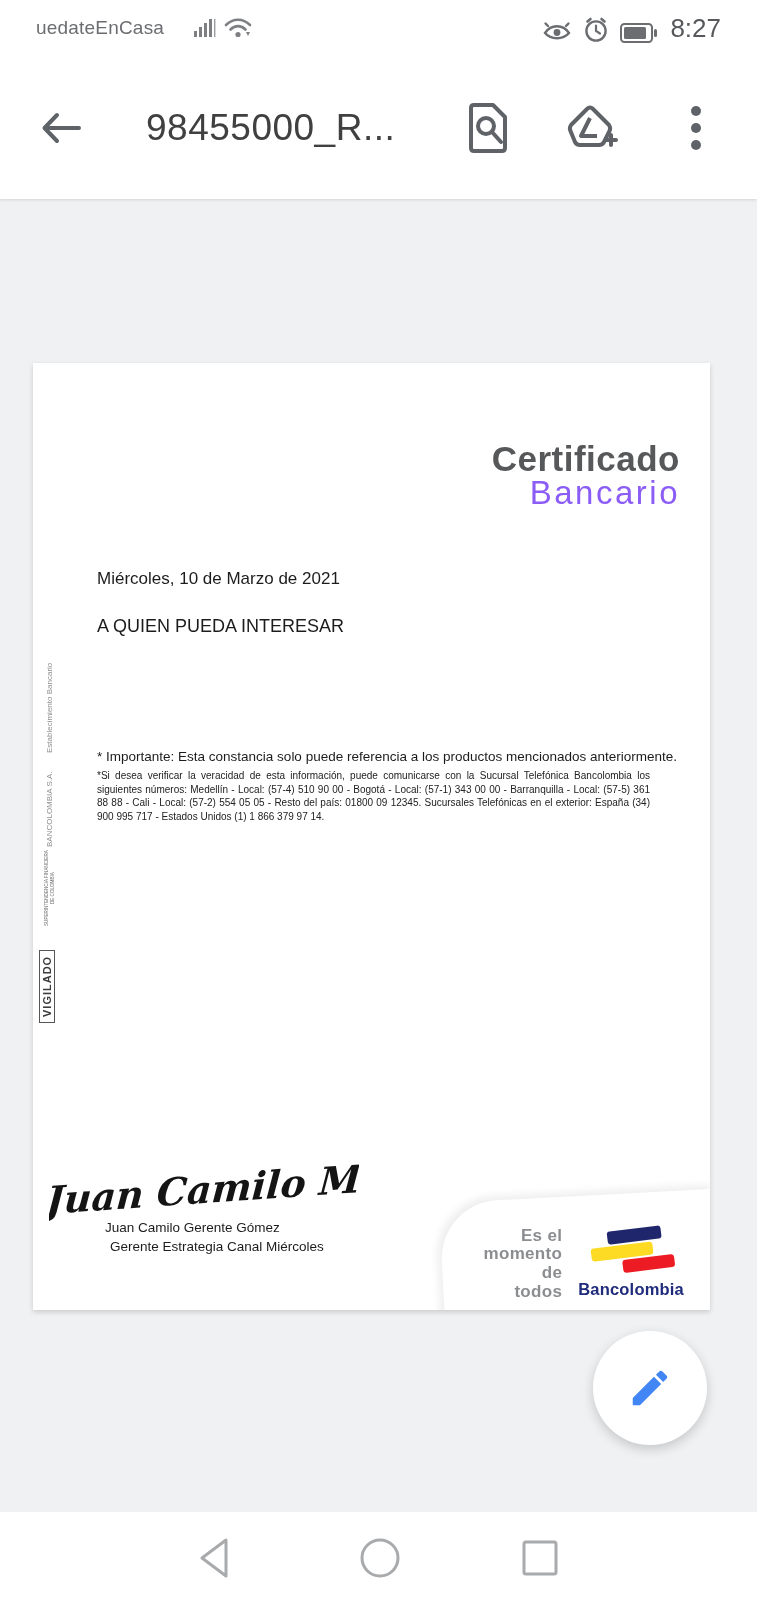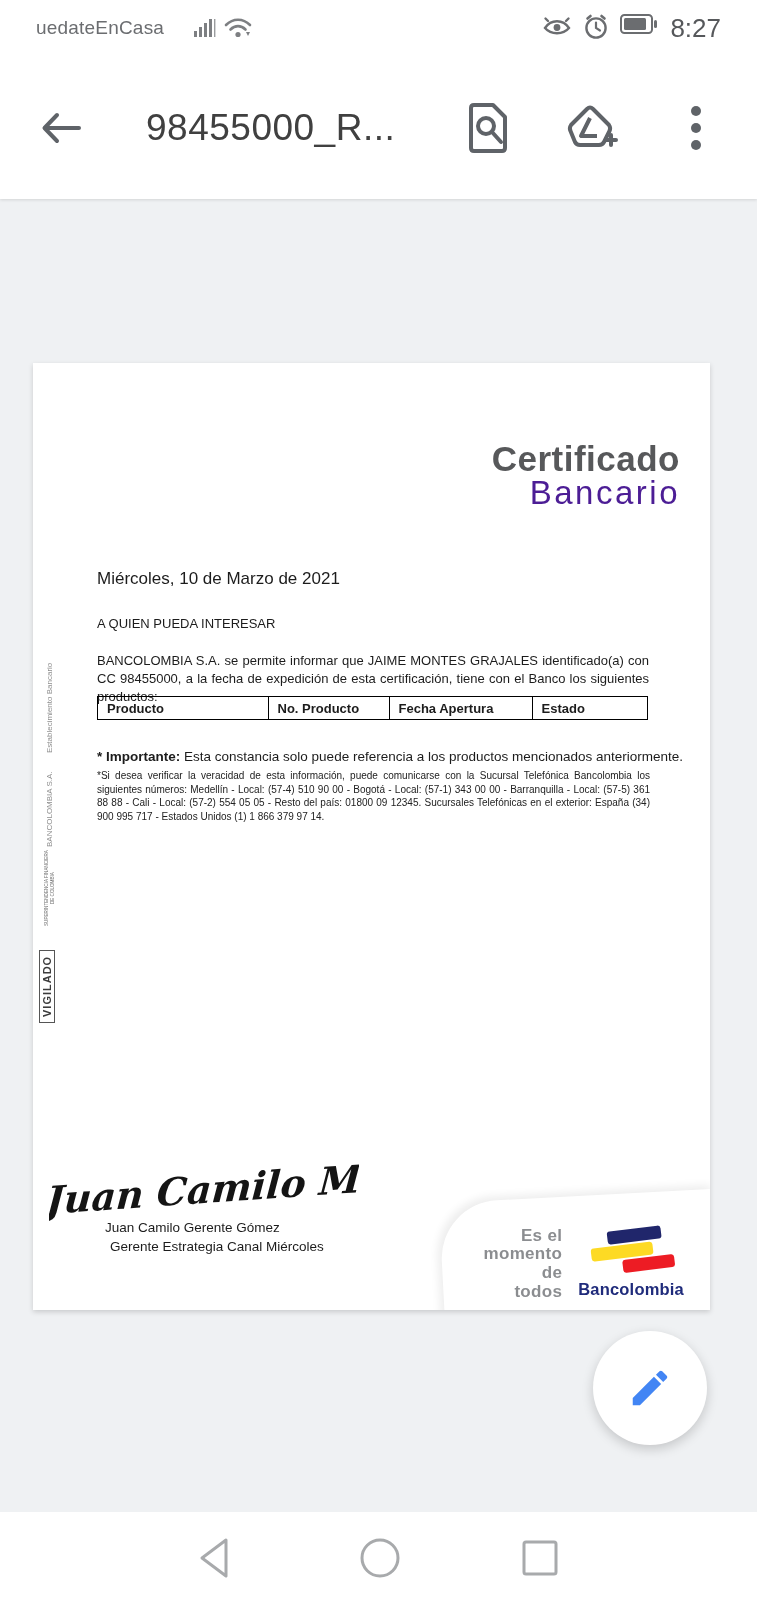--- a/index.html
+++ b/index.html
@@ -4,49 +4,49 @@
 <style>
   * { margin:0; padding:0; box-sizing:border-box; }
   html,body { width:757px; height:1600px; font-family:"Liberation Sans", sans-serif; background:#fff; overflow:hidden; }
   .screen { position:relative; width:757px; height:1600px; background:#eff1f3; }
 
   
   .chrome { position:absolute; top:0; left:0; width:757px; height:199px; background:#fff; box-shadow:0 1px 3px rgba(0,0,0,0.12); z-index:5; }
   .status-bar { position:absolute; top:0; left:0; right:0; height:56px; display:flex; align-items:center; padding:0 36px; color:#6b6d70; }
   .carrier { font-size:19px; letter-spacing:0.2px; }
   .sb-left-icons { display:flex; align-items:flex-end; gap:8px; margin-left:28px; }
-  .sb-right { margin-left:auto; display:flex; align-items:flex-start; gap:10px; }
+  .sb-right { margin-left:auto; display:flex; align-items:flex-end; gap:10px; }
   .time { font-size:26px; color:#56585b; margin-left:2px; }
 
   .toolbar { position:absolute; top:56px; left:0; right:0; height:143px; display:flex; align-items:center; padding:0 34px; }
   .tb-title { font-size:37px; color:#404040; margin-left:58px; letter-spacing:0.5px; }
   .tb-icons { margin-left:auto; display:flex; align-items:center; gap:50px; }
   .icon-btn { display:flex; align-items:center; justify-content:center; width:54px; height:54px; }
 
   
   .viewer { position:absolute; top:199px; left:0; width:757px; height:1172px; background:#eff1f3; }
 
   .page { position:absolute; left:33px; top:164px; width:677px; height:947px; background:#fff;
           box-shadow:0 2px 5px rgba(0,0,0,0.16); overflow:hidden; color:#1c1c1c; }
 
   .cert-title { position:absolute; top:78px; right:30px; text-align:right; color:#57585a; line-height:1.0; }
   .cert-title .l1 { font-size:35px; font-weight:700; letter-spacing:0.5px; }
-  .cert-title .l2 { font-size:33px; font-weight:400; color:#4c1d95; letter-spacing:2.5px; }
+  .cert-title .l2 { font-size:33px; font-weight:400; color:#8b5cf6; letter-spacing:2.5px; }
 
   .doc-date { position:absolute; left:64px; top:206px; font-size:17px; }
-  .doc-salutation { position:absolute; left:64px; top:253px; font-size:13px; }
+  .doc-salutation { position:absolute; left:64px; top:253px; font-size:18px; }
   .doc-body { position:absolute; left:64px; top:289px; width:552px; font-size:13px; line-height:1.4; text-align:justify; }
 
   table.products { position:absolute; left:64px; top:333px; width:551px; border-collapse:collapse; font-size:13px; }
   table.products th, table.products td { border:1.5px solid #000; padding:3px 9px; height:23px; text-align:left; font-weight:400; }
   table.products th { font-weight:700; }
   .cw0{width:31%}.cw1{width:22%}.cw2{width:26%}.cw3{width:21%}
 
   .important { position:absolute; left:64px; top:386px; font-size:13.5px; }
-  .important b { font-weight:700; }
+  .important b { font-weight:400; }
   .fine-print { position:absolute; left:64px; top:406px; width:553px; font-size:10px; line-height:1.35; text-align:justify; color:#222; }
 
   
   .rot { position:absolute; transform-origin:0 0; transform:rotate(-90deg); white-space:nowrap; }
   .sb-estab { left:12px; top:390px; font-size:8px; color:#8e8e8e; }
   .sb-entidad { left:12px; top:484px; font-size:8px; color:#8e8e8e; }
   .sb-super { left:11px; top:563px; font-size:4.6px; color:#6f6f6f; text-align:center; line-height:1.25; }
   .sb-vigilado { left:6px; top:660px; font-size:11px; font-weight:700; color:#3c3c3c; border:1px solid #555; padding:1px 5px; letter-spacing:1px; }
 
   
@@ -156,30 +156,23 @@
 
     <div class="page">
 
       <div class="cert-title">
         <div class="l1">Certificado</div>
         <div class="l2">Bancario</div>
       </div>
 
       <div class="doc-date">Miércoles, 10 de Marzo de 2021</div>
       <div class="doc-salutation">A QUIEN PUEDA INTERESAR</div>
-      <div class="doc-body">BANCOLOMBIA S.A. se permite informar que JAIME MONTES GRAJALES identificado(a) con CC 98455000, a la fecha de expedición de esta certificación, tiene con el Banco los siguientes productos:</div>
 
       <table class="products">
         <tbody>
-            <tr>
-          <th class="cw0">Producto</th>
-          <th class="cw1">No. Producto</th>
-          <th class="cw2">Fecha Apertura</th>
-          <th class="cw3">Estado</th>
-        </tr>
       </tbody>
         </table>
 
       <div class="important">
         <b>* Importante:</b>
         <span>Esta constancia solo puede referencia a los productos mencionados anteriormente.</span>
       </div>
 
       <div class="fine-print">*Si desea verificar la veracidad de esta información, puede comunicarse con la Sucursal Telefónica Bancolombia los siguientes números: Medellín - Local: (57-4) 510 90 00 - Bogotá - Local: (57-1) 343 00 00 - Barranquilla - Local: (57-5) 361 88 88 - Cali - Local: (57-2) 554 05 05 - Resto del país: 01800 09 12345. Sucursales Telefónicas en el exterior: España (34) 900 995 717 - Estados Unidos (1) 1 866 379 97 14.</div>
 

